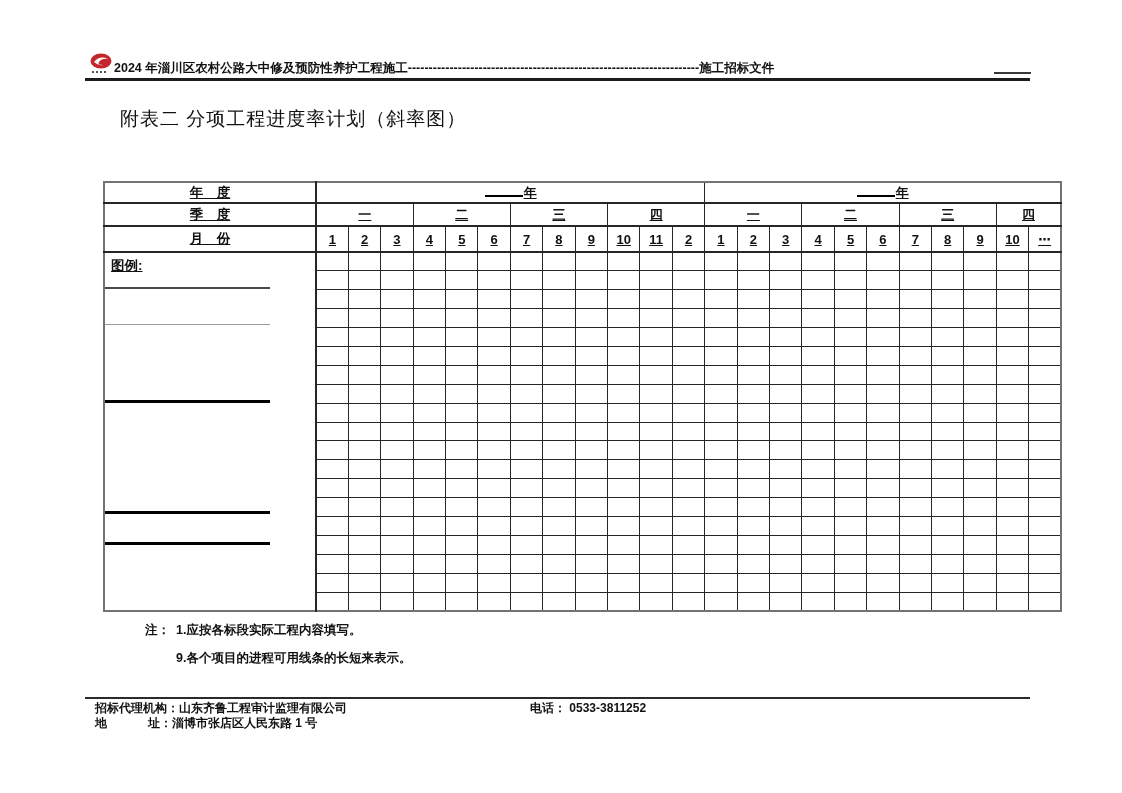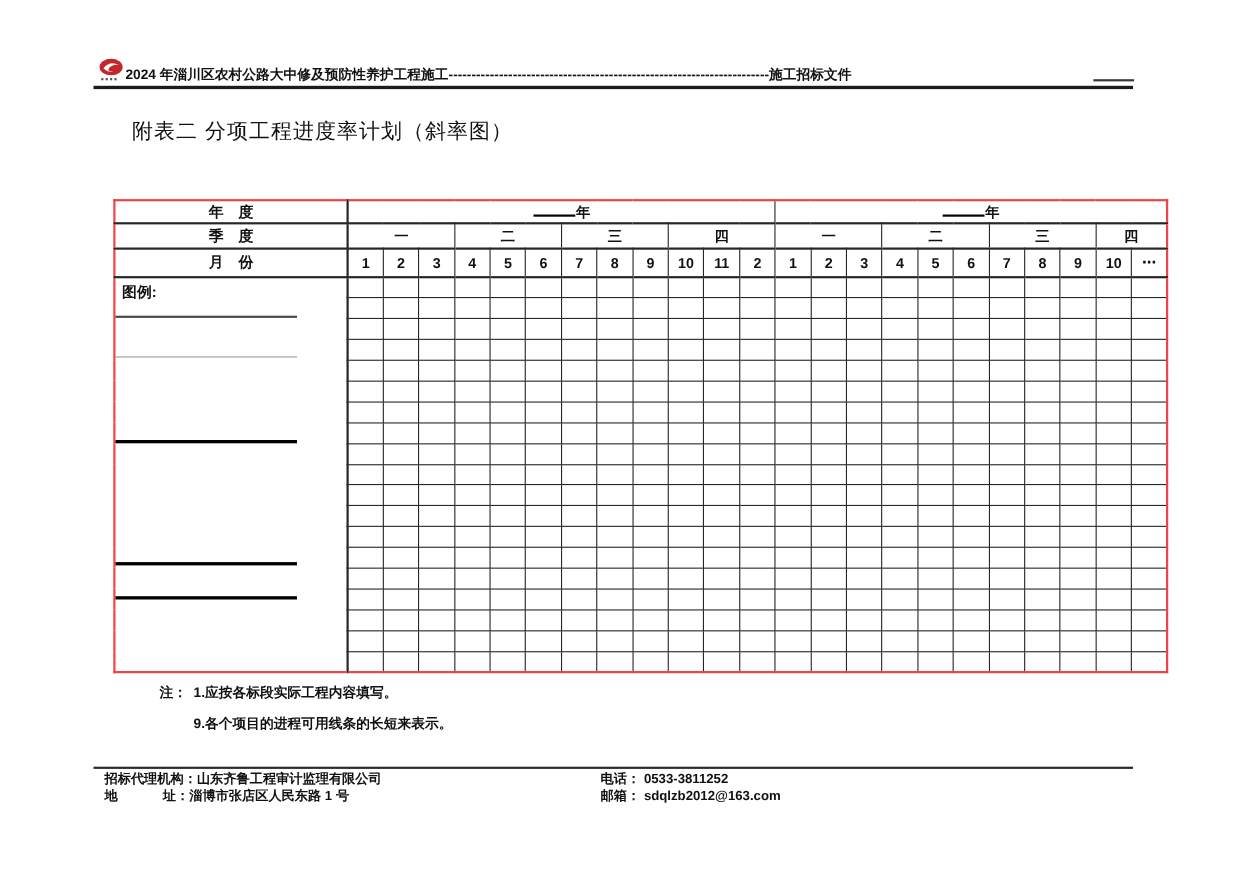--- a/index.html
+++ b/index.html
@@ -14,21 +14,21 @@
   .hdr-pageblank{position:absolute;left:994px;top:72px;width:37px;height:2px;background:#3a3a3a;}
 
   
   .title{position:absolute;left:120px;top:106px;margin:0;font-size:19px;font-weight:normal;letter-spacing:1px;}
 
   
   .sched{position:absolute;left:103px;top:181px;width:957px;border-collapse:collapse;table-layout:fixed;
          font-weight:bold;}
   .sched td,.sched th{border:1px solid #262626;padding:0;text-align:center;vertical-align:middle;
          font-size:13px;font-weight:bold;overflow:hidden;}
-  .sched{border:2px solid #ef4444;}
+  .sched{border:2px solid #737373;text-decoration:underline;}
   .sched tr.hrow td,.sched tr.hrow th{border-bottom-width:2px;}
   .sched .rowlabel{border-right-width:2px;font-size:13.5px;}
   .sched .legend-cell{border-right-width:2px;vertical-align:top;text-align:left;position:relative;}
   .legend-label{display:block;padding:4px 0 0 6px;font-size:13.5px;font-weight:bold;}
   .legend-line{position:absolute;left:-1px;width:166px;}
   .legend-line.w-medium{height:2px;background:#4a4a4a;}
   .legend-line.w-thin{height:1px;background:#9a9a9a;}
   .legend-line.w-thick{height:3px;background:#000;}
   .legend-line.l0{top:34px;}
   .legend-line.l1{top:71px;}
@@ -41,21 +41,21 @@
   
   .notes{position:absolute;left:145px;top:622px;display:flex;font-size:12.5px;font-weight:bold;}
   .notes-label{margin-right:6px;line-height:17px;}
   .notes-items div{line-height:17px;margin-bottom:11px;}
 
   
   .ftr-rule{position:absolute;left:85px;top:697px;width:945px;height:2px;background:#2a2a2a;}
   .ftr{position:absolute;left:95px;top:701px;width:940px;font-size:12px;font-weight:bold;}
   .ftr-row{display:flex;line-height:14.5px;justify-content:space-between;}
   .ftr-left{width:435px;display:flex;}
-  .ftr-right{flex:1;margin-left:16px;}
+  .ftr-right{flex:1;}
   .jl{display:inline-flex;justify-content:space-between;width:77px;}
 </style>
 </head>
 <body>
 
 <div class="page">
 
   <div class="hdr">
     <span class="logo">
       <svg width="26" height="24" viewBox="0 0 26 24">
@@ -653,20 +653,16 @@
       </div>
     </div>
     <div class="ftr-row">
       <div class="ftr-left">
         <span class="jl">
           <span>地</span>
           <span>址：</span>
         </span>
         <span>淄博市张店区人民东路 1 号</span>
       </div>
-      <div class="ftr-right">
-        <span>邮箱：</span>
-        <span>sdqlzb2012@163.com</span>
-      </div>
     </div>
   </div>
 
 </div>
 
 </body></html>

